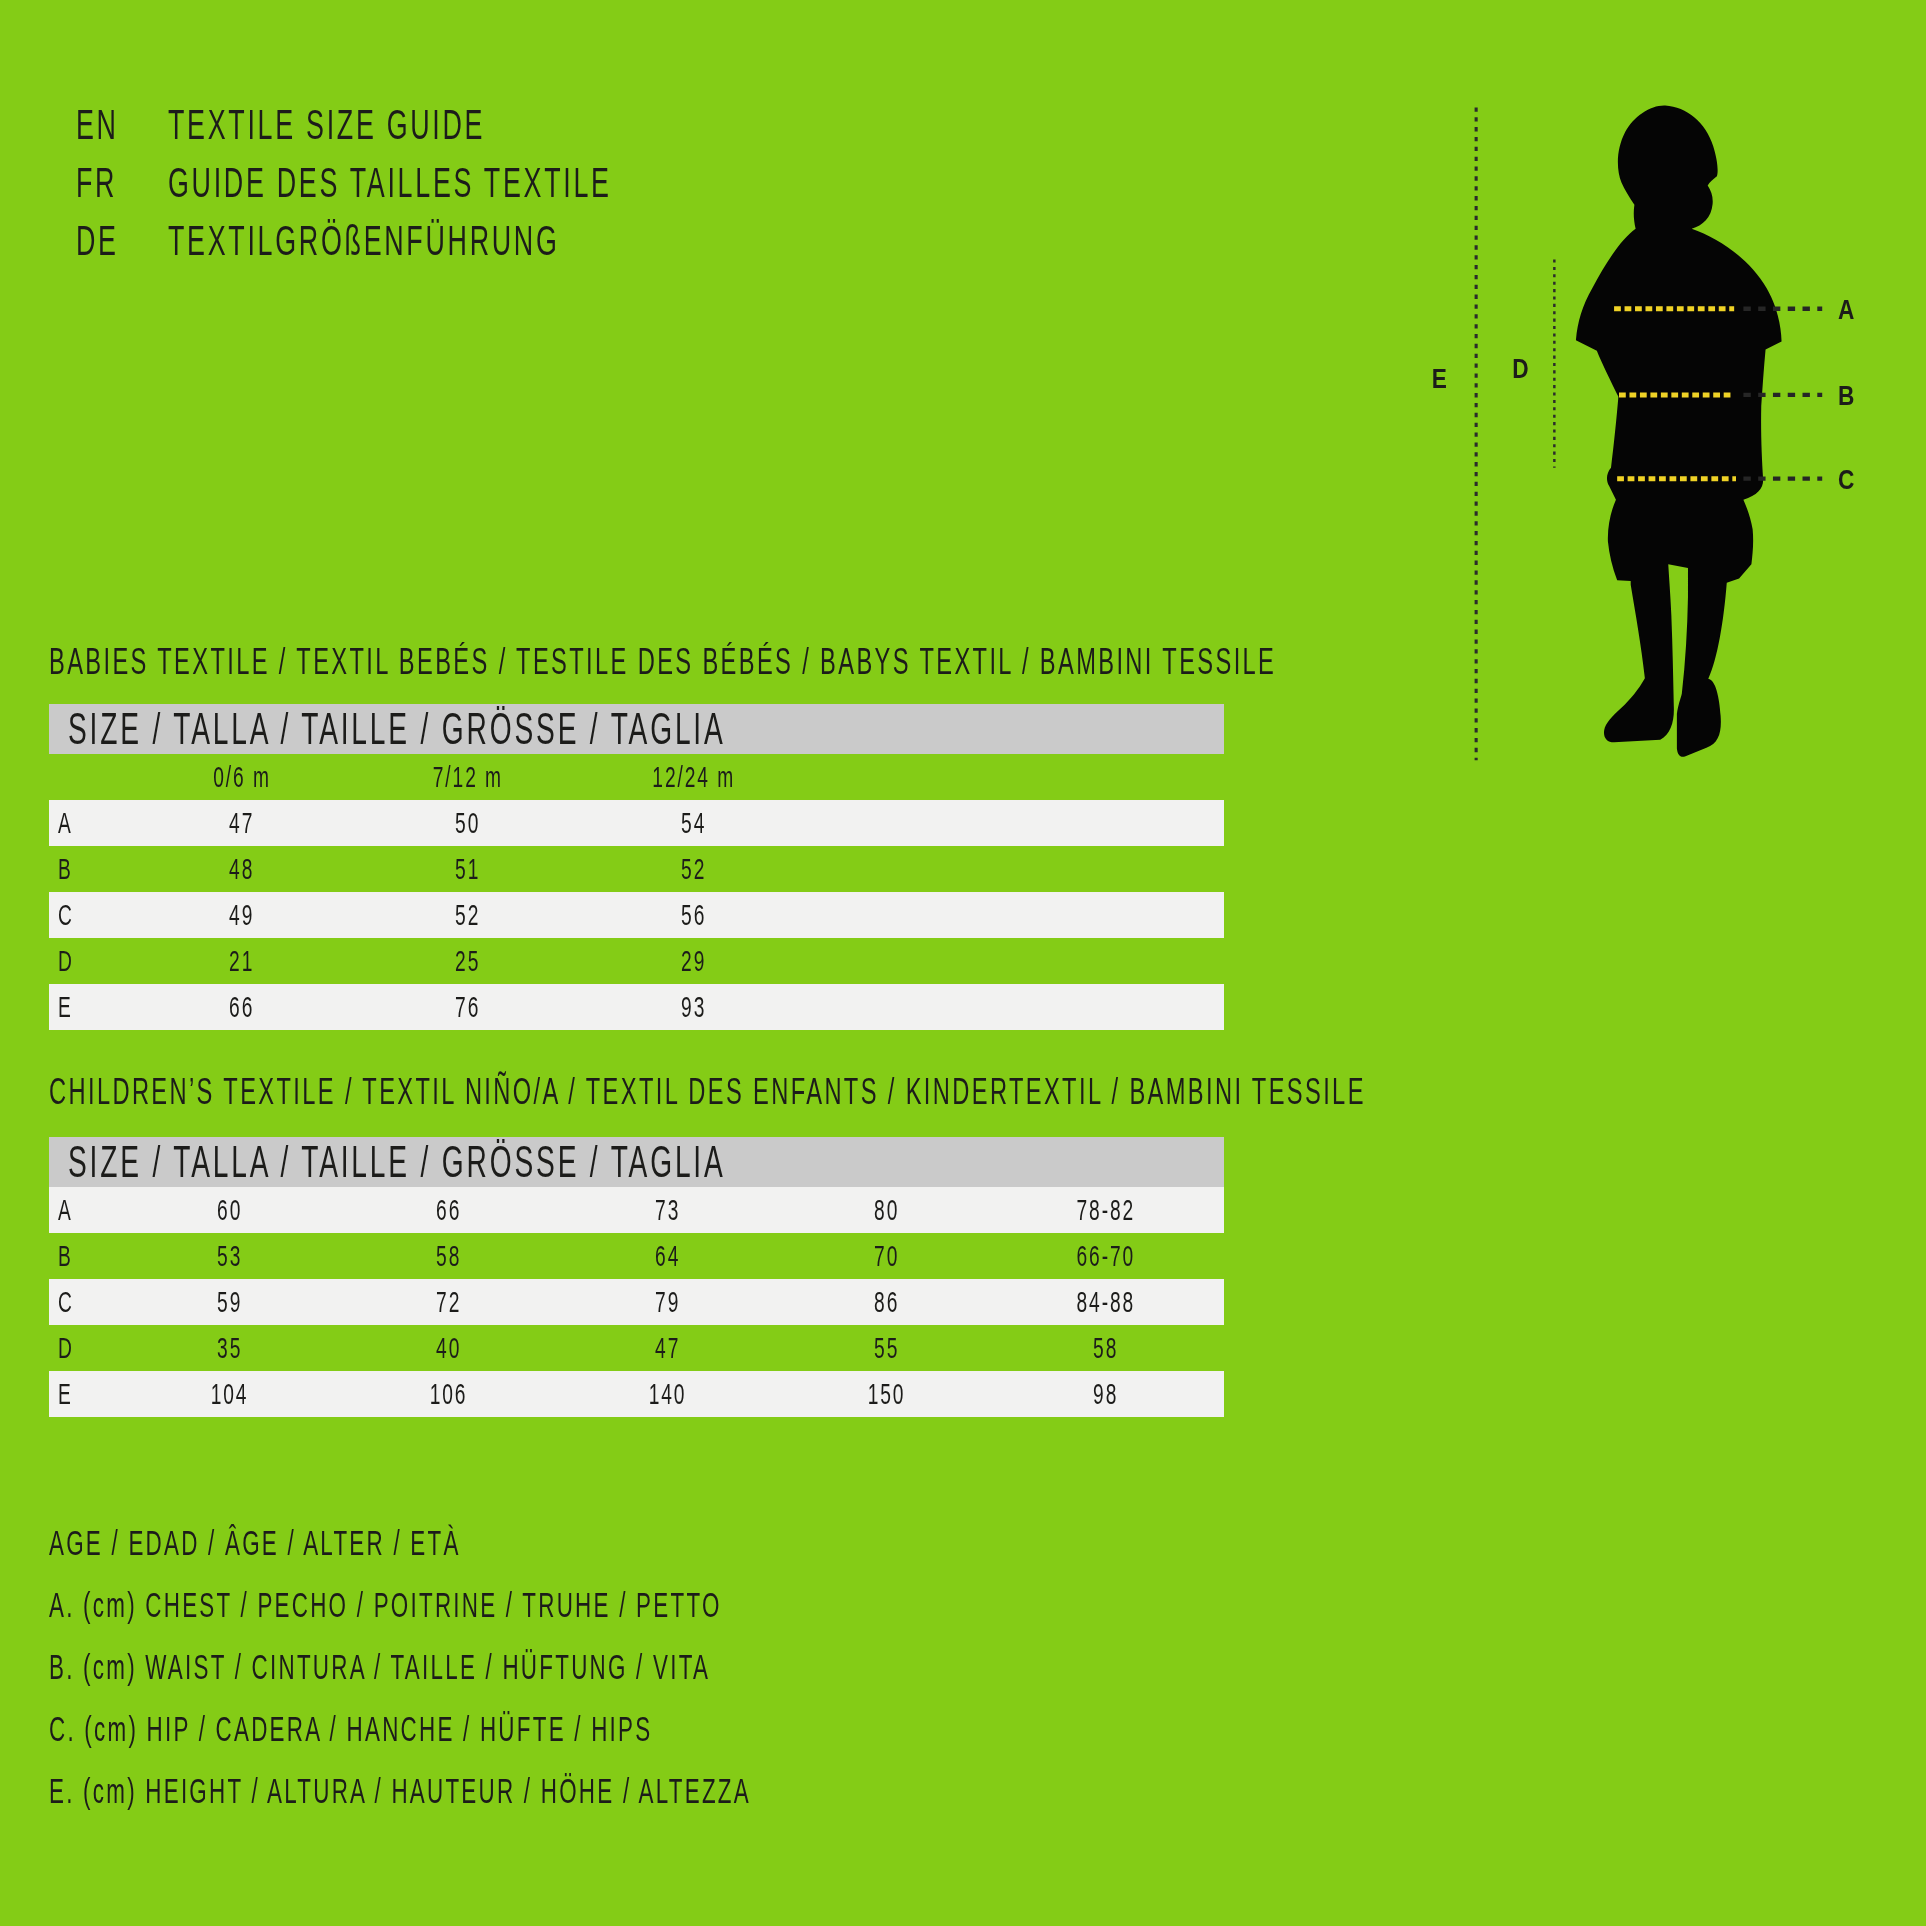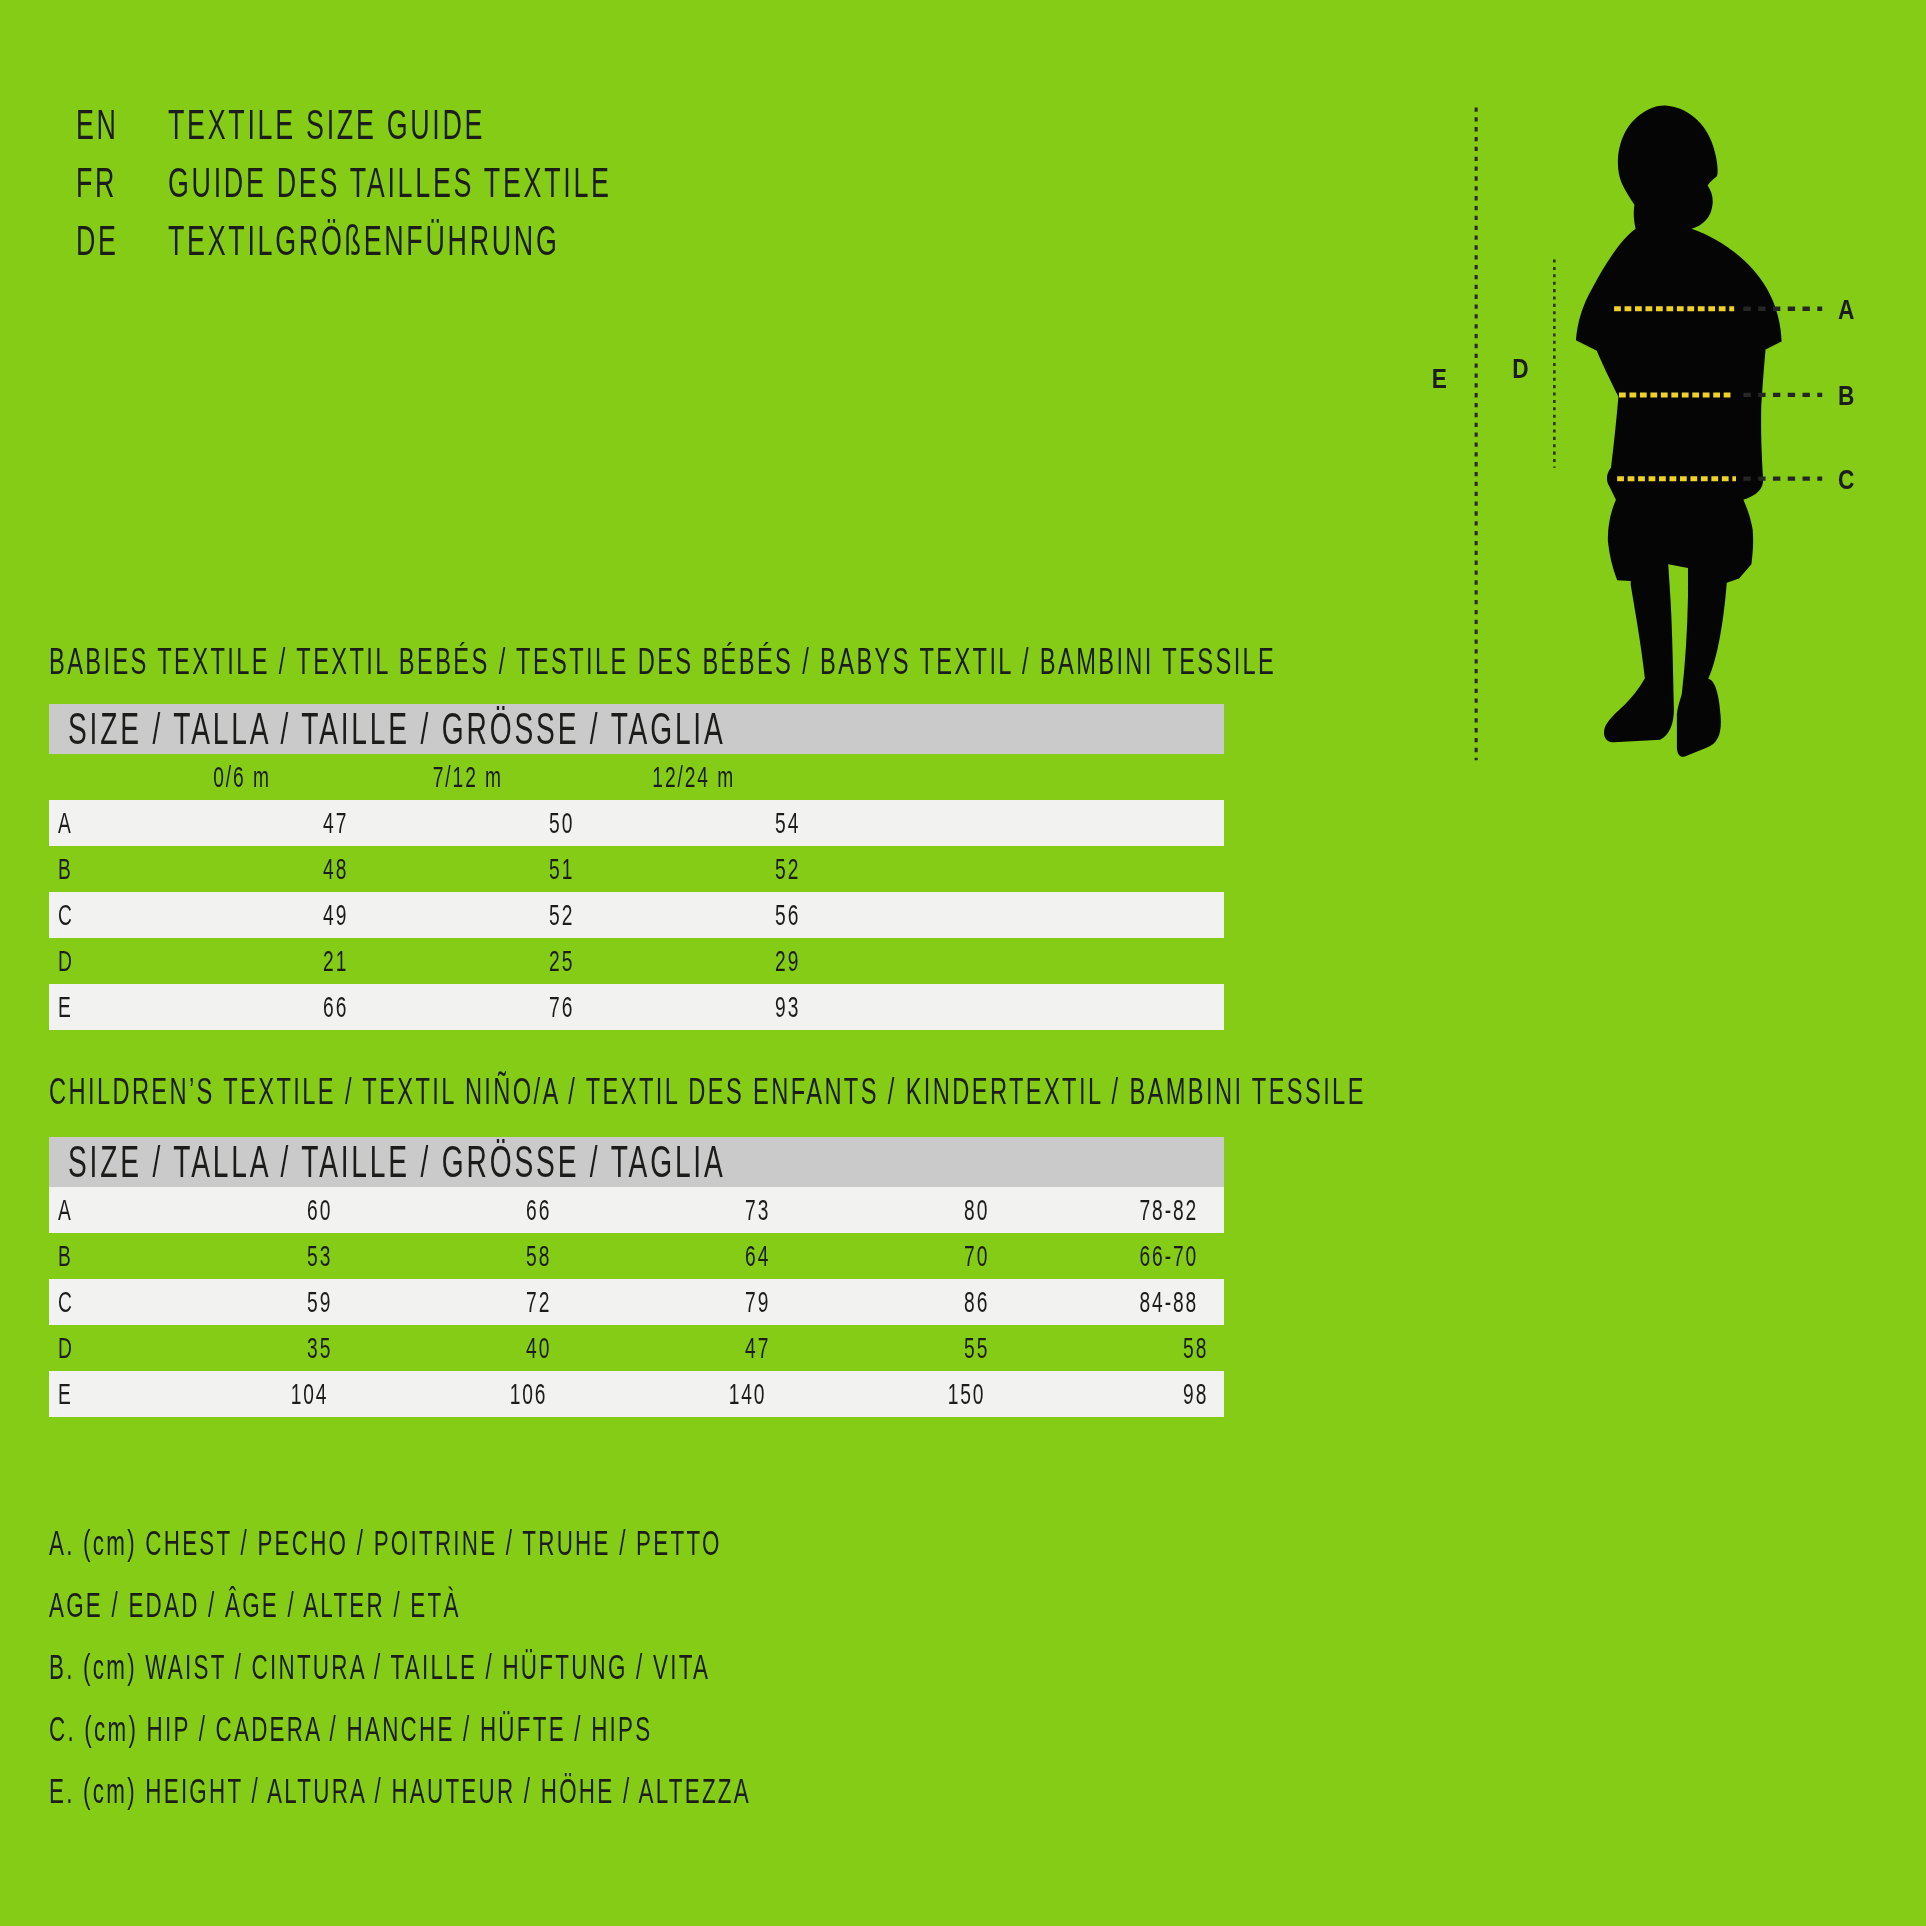--- a/index.html
+++ b/index.html
@@ -21,21 +21,21 @@
   .sec-title.babies{top:643px;}
   .sec-title.children{top:1073px;}
 
   
   table.size-table{position:absolute;left:49px;border-collapse:collapse;table-layout:fixed;}
   table.b-table{top:704px;width:1174px;}
   table.c-table{top:1137px;width:1174px;}
   tr.bar th{background:#cacaca;height:46px;text-align:left;vertical-align:middle;
             font-weight:400;font-size:44px;padding:0 0 0 18.5px;}
   tr.cols th{height:46px;font-weight:400;font-size:30px;vertical-align:middle;padding:0;}
-  tbody td{height:46px;font-size:30px;text-align:right;vertical-align:middle;padding:0;}
+  tbody td{height:46px;font-size:30px;text-align:center;vertical-align:middle;padding:0;}
   tbody td.rl{text-align:left;padding-left:9.2px;}
   tbody tr.stripe{background:#f2f2f1;}
 
   
   .legend{position:absolute;left:49px;top:1512px;}
   .legend-line{height:62px;display:flex;align-items:center;font-size:35px;}
 
   
   .figure{position:absolute;left:1417px;top:92px;}
   .figlabel{font-size:46px;font-weight:700;fill:#1c1c1a;}
@@ -241,26 +241,26 @@
         <td><span class="cdc">140</span></td>
         <td><span class="cdc">150</span></td>
         <td><span class="cdc">98</span></td>
           <td></td>
       </tr>
     </tbody>
   </table>
 
   <footer class="legend">
     <div class="legend-line">
+        <span class="cd">AGE / EDAD / ÂGE / ALTER / ETÀ</span>
+      </div>
+    <div class="legend-line">
         <span class="cd">A. (cm) CHEST / PECHO / POITRINE / TRUHE / PETTO</span>
       </div>
     <div class="legend-line">
-        <span class="cd">AGE / EDAD / ÂGE / ALTER / ETÀ</span>
-      </div>
-    <div class="legend-line">
         <span class="cd">B. (cm) WAIST / CINTURA / TAILLE / HÜFTUNG / VITA</span>
       </div>
     <div class="legend-line">
         <span class="cd">C. (cm) HIP / CADERA / HANCHE / HÜFTE / HIPS</span>
       </div>
     <div class="legend-line">
         <span class="cd">E. (cm) HEIGHT / ALTURA / HAUTEUR / HÖHE / ALTEZZA</span>
       </div>
   </footer>
 

